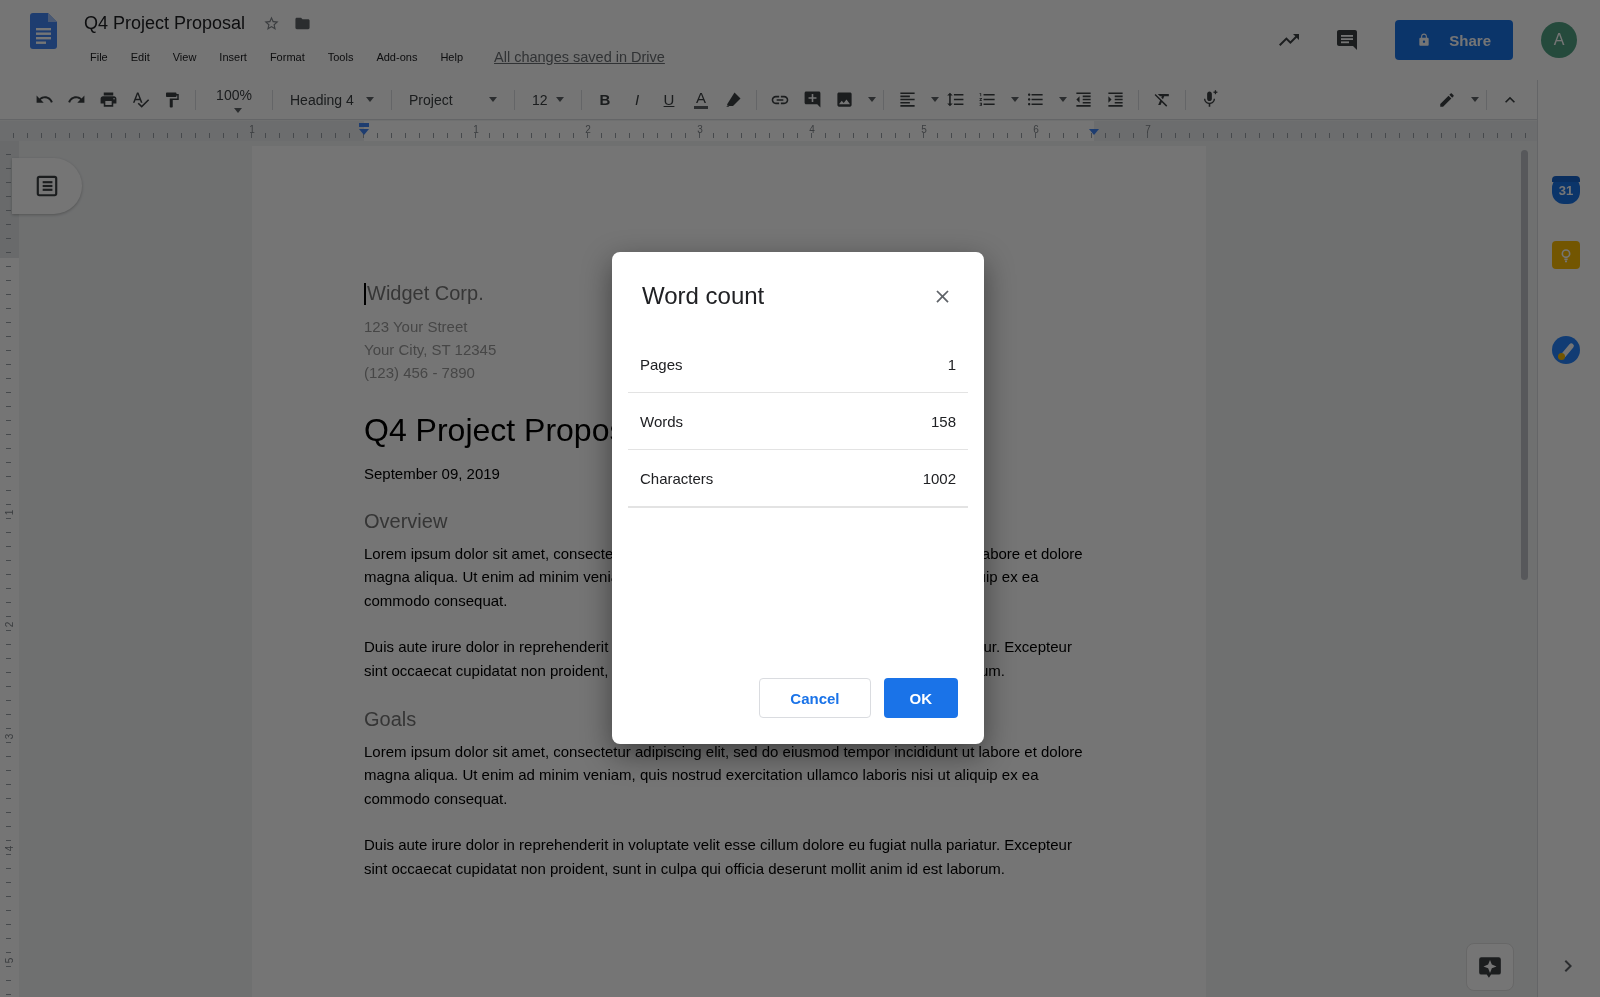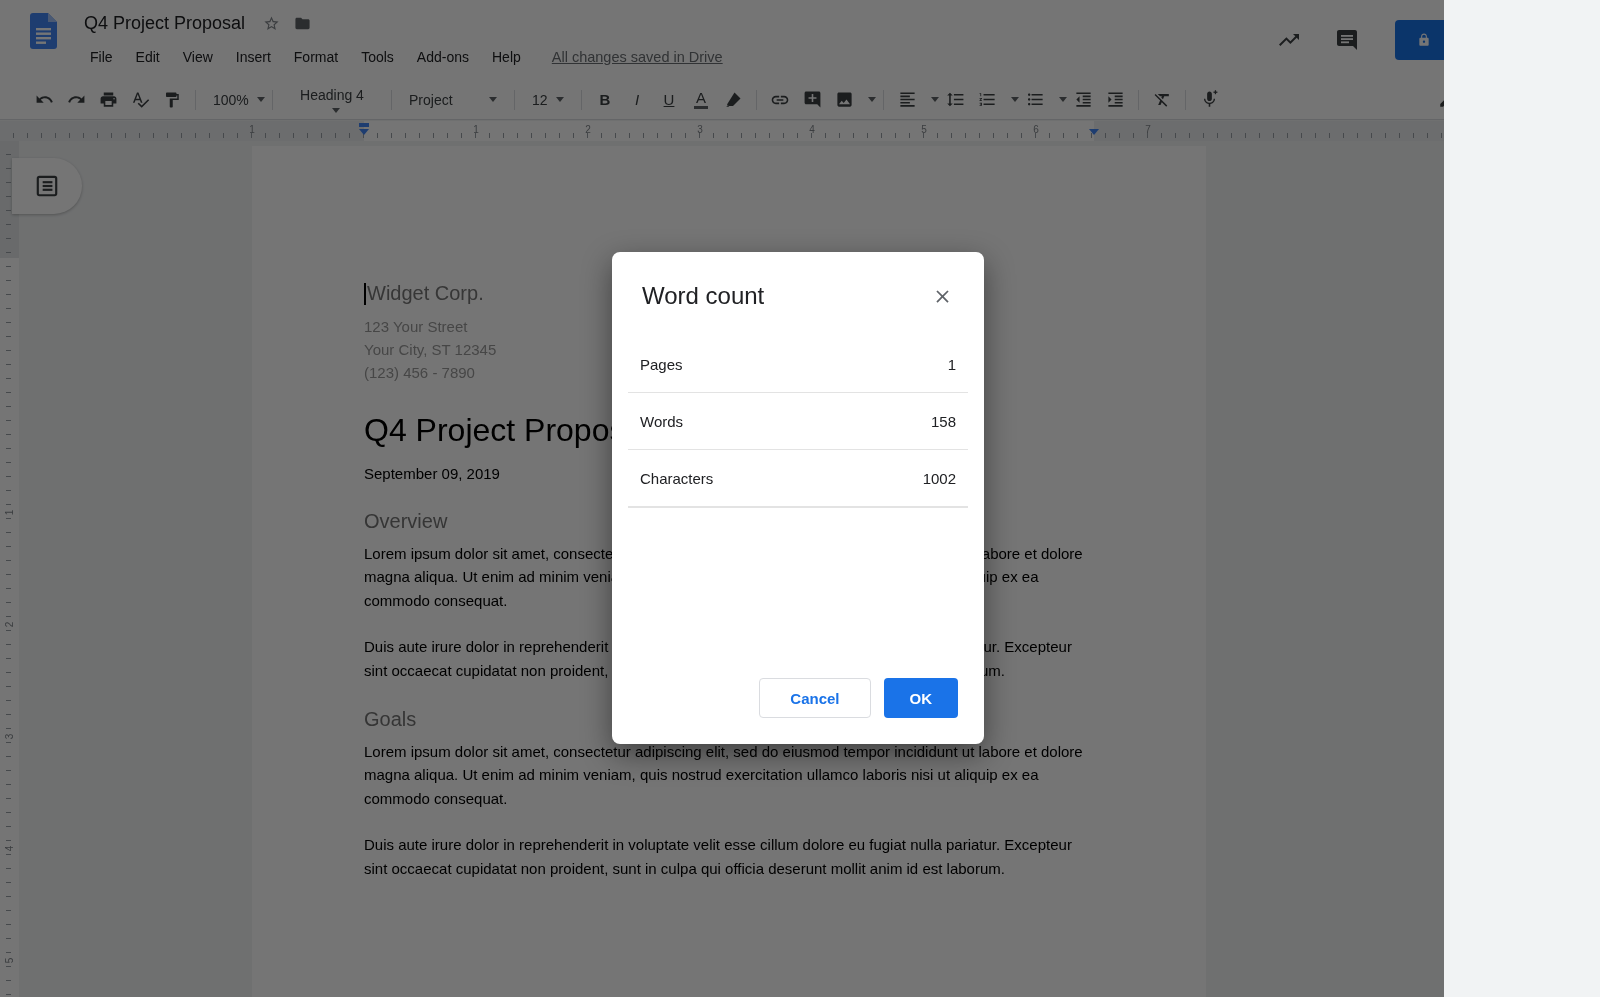--- a/index.html
+++ b/index.html
@@ -1,27 +1,27 @@
 <!DOCTYPE html>
 <html><head>
 <meta charset="utf-8">
 <style>
   html,body{margin:0;padding:0;background:#f1f3f4;font-family:"Liberation Sans",sans-serif;}
-  #app{position:relative;width:1444px;height:997px;overflow:hidden;background:#f1f3f4;}
+  #app{position:relative;width:1600px;height:997px;overflow:hidden;background:#f1f3f4;}
   svg{display:block;}
   button{font-family:"Liberation Sans",sans-serif;border:none;background:none;padding:0;cursor:pointer;}
 
   
   .topbar{position:absolute;left:0;top:0;width:1600px;height:80px;background:#fff;}
   .docs-logo{position:absolute;left:30px;top:13px;}
   .title-row{position:absolute;left:84px;top:13px;display:flex;align-items:center;}
   .doc-title{font-size:18px;color:#202124;margin-right:18px;white-space:nowrap;}
   .title-icn{margin-right:14px;}
   .menu-row{position:absolute;left:84px;top:44px;display:flex;align-items:center;height:26px;}
-  .menu-item{font-size:14px;color:#202124;padding:3px 6px;margin-right:11px;border-radius:3px;}
+  .menu-item{font-size:11px;color:#202124;padding:3px 6px;margin-right:11px;border-radius:3px;}
   .save-status{font-size:14.5px;color:#6b6f73;text-decoration:underline;margin-left:14px;}
   .top-right{position:absolute;right:23px;top:0;height:80px;display:flex;align-items:center;}
   .tr-icn{margin-right:34px;}
   .share-btn{display:flex;align-items:center;gap:18px;background:#1a73e8;color:#fff;font-size:15px;font-weight:bold;
     border-radius:4px;height:40px;padding:0 22px;margin-left:2px;}
   .avatar{width:36px;height:36px;border-radius:50%;background:#52a183;color:#fff;font-size:16px;display:flex;
     align-items:center;justify-content:center;margin-left:28px;}
 
   
   .toolbar{position:absolute;left:0;top:80px;width:1537px;height:40px;background:#fff;border-bottom:1px solid #dadce0;
@@ -191,26 +191,26 @@
         <svg width="19" height="19" viewBox="0 0 24 24" fill="#3c4043">
           <path d="M12.45 16h2.09L9.43 3H7.57L2.46 16h2.09l1.12-3h5.64l1.14 3zm-6.02-5L8.5 5.48 10.57 11H6.43zm15.16.59l-8.09 8.09L9.83 16l-1.41 1.41 5.09 5.09L23 13l-1.41-1.41z"></path>
         </svg>
       </button>
     <button class="tbtn">
         <svg width="18" height="18" viewBox="0 0 24 24" fill="#3c4043">
           <path d="M18 4V3c0-.55-.45-1-1-1H5c-.55 0-1 .45-1 1v4c0 .55.45 1 1 1h12c.55 0 1-.45 1-1V6h1v4H9v11c0 .55.45 1 1 1h2c.55 0 1-.45 1-1v-9h8V4h-3z"></path>
         </svg>
       </button>
     <div class="tdiv"></div>
-    <button class="tsel" style="width:58px;">
+    <button class="tsel" style="width:58px;flex-direction:column;">
       <span>100%</span>
         <span class="caret"></span>
     </button>
     <div class="tdiv"></div>
-    <button class="tsel" style="width:100px;flex-direction:column;">
+    <button class="tsel" style="width:100px;">
       <span>Heading 4</span>
         <span class="caret"></span>
     </button>
     <div class="tdiv"></div>
     <button class="tsel" style="width:104px;">
       <span>Project</span>
         <span class="caret"></span>
     </button>
     <div class="tdiv"></div>
     <button class="tsel" style="width:48px;">

